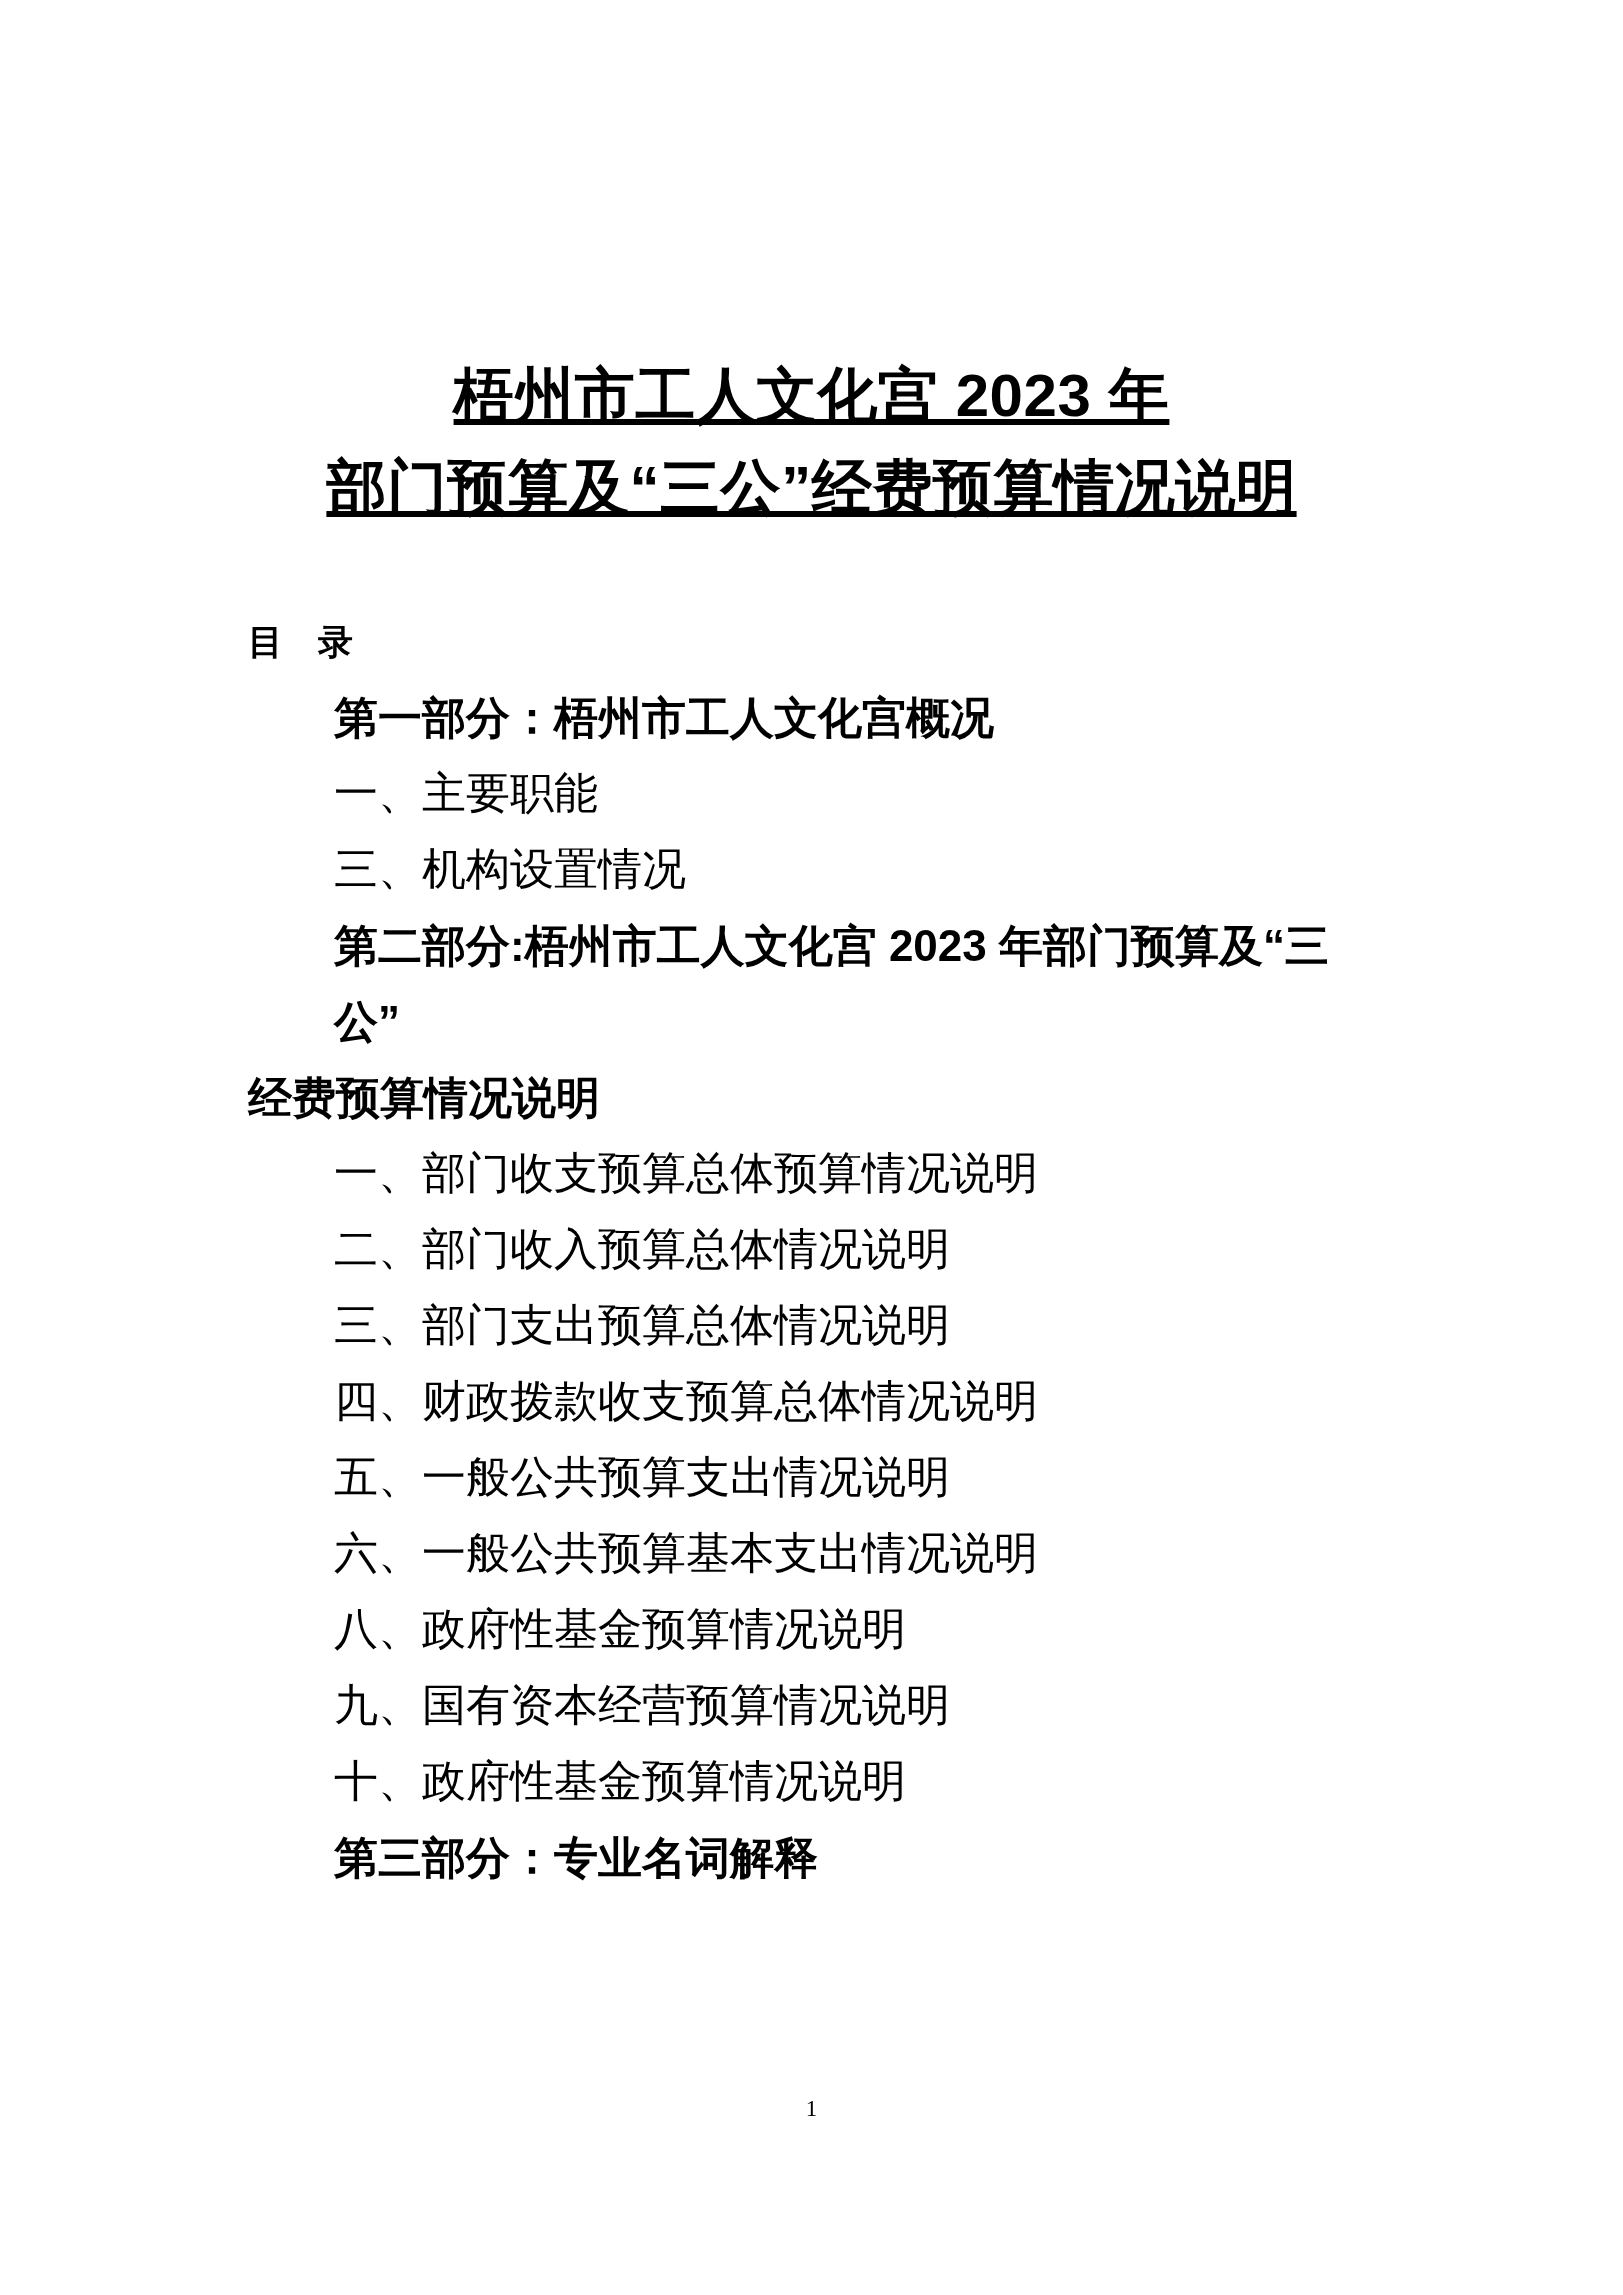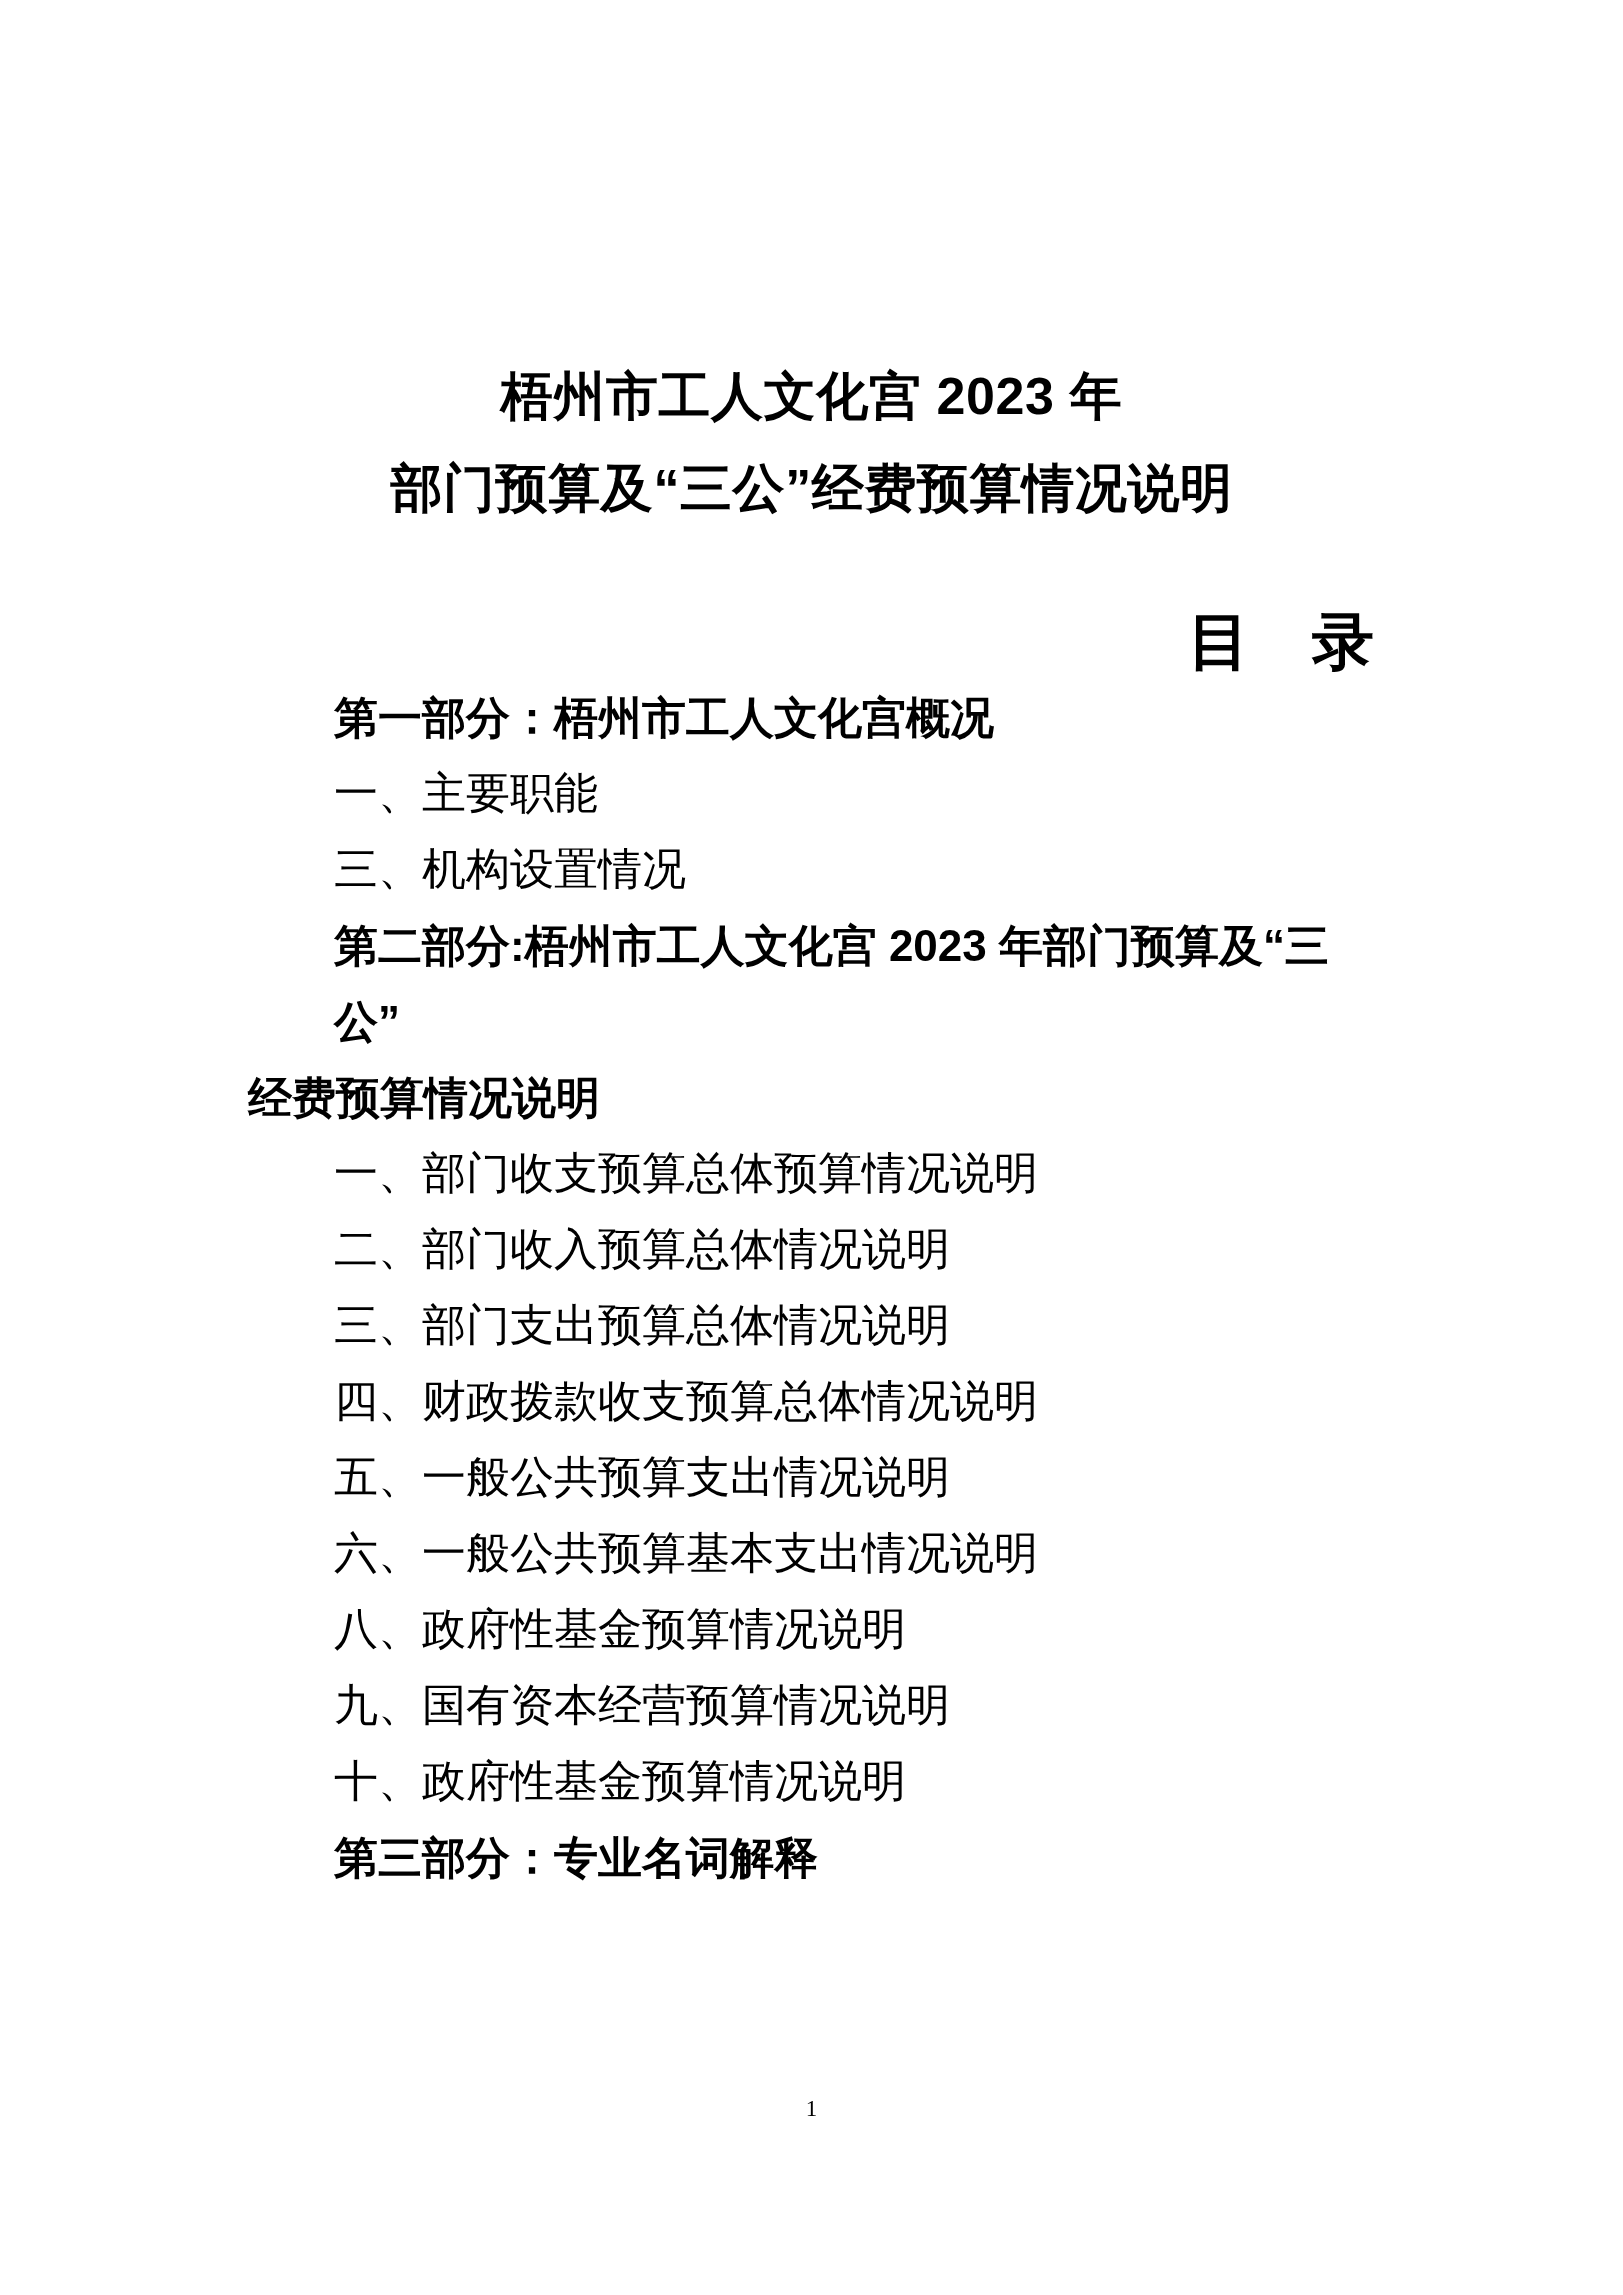--- a/index.html
+++ b/index.html
@@ -16,37 +16,38 @@
     overflow: hidden;
   }
   .title-block {
     position: absolute;
     top: 350px;
     left: 0;
     width: 100%;
     text-align: center;
     font-family: "Liberation Sans", sans-serif;
     font-weight: bold;
-    font-size: 52px;
+    font-size: 60px;
     line-height: 92px;
     letter-spacing: 0.6px;
+    text-decoration: underline;
   }
   .toc {
     position: absolute;
     top: 604px;
     left: 248px;
     width: 1126px;
     font-size: 44px;
     line-height: 76px;
   }
   .toc-heading {
-    text-align: right;
+    text-align: left;
     font-family: "Liberation Sans", sans-serif;
     font-weight: bold;
-    font-size: 62px;
+    font-size: 35px;
   }
   .part {
     font-family: "Liberation Sans", sans-serif;
     font-weight: bold;
     padding-left: 86px;
   }
   .part-cont {
     font-family: "Liberation Sans", sans-serif;
     font-weight: bold;
     padding-left: 0;

